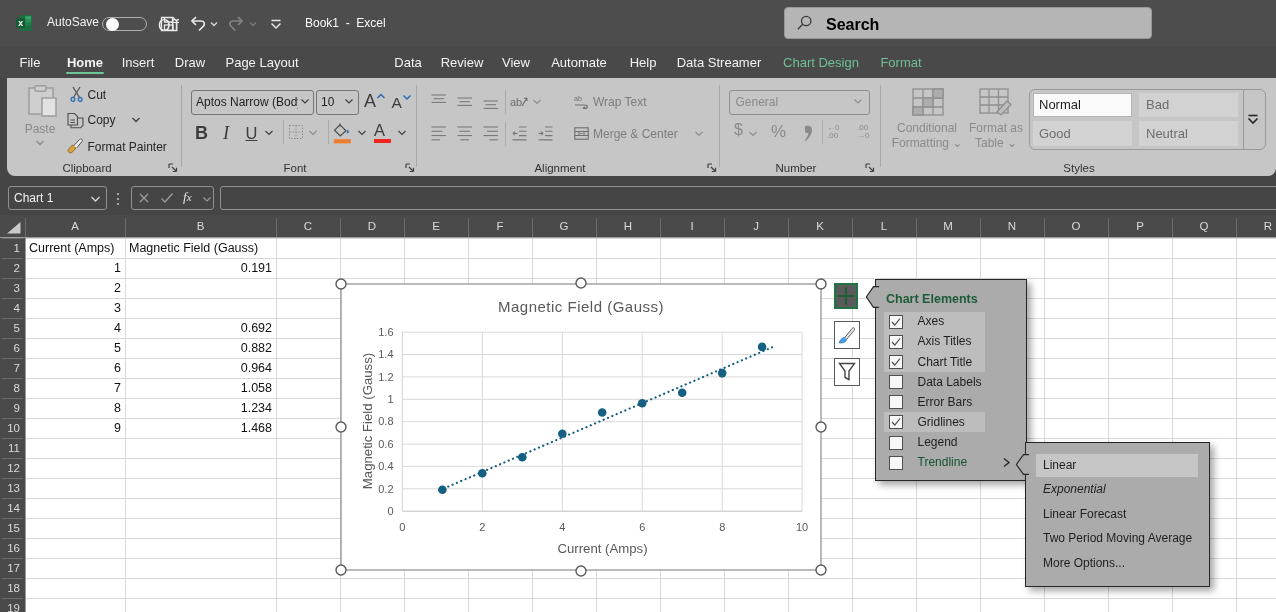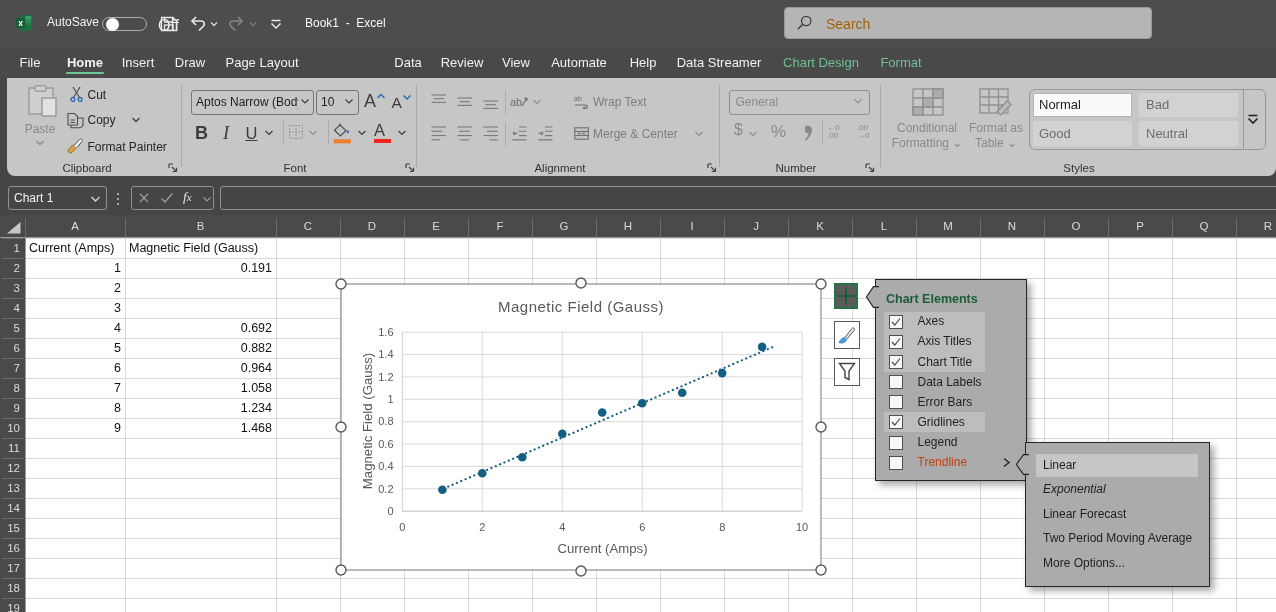--- a/index.html
+++ b/index.html
@@ -49,21 +49,21 @@
 <svg class="abs" style="left:270px;top:19px" width="12" height="11" viewBox="0 0 12 11">
 <path d="M1.5 1.5 H10.5" stroke="#e8e8e8" stroke-width="1.5" fill="none"></path>
 <path d="M1.5 4.5 L6 9 L10.5 4.5" fill="none" stroke="#e8e8e8" stroke-width="1.5"></path>
 </svg>
 <div class="abs" style="left:305px;top:15.5px;font-size:12px;color:#fafafa;">Book1&nbsp;&nbsp;-&nbsp;&nbsp;Excel</div>
 <div class="abs" style="left:783.5px;top:7px;width:368px;height:31.5px;background:#b5b5b5;border:1px solid #989898;border-radius:4px;box-sizing:border-box;"></div>
 <svg class="abs" style="left:795px;top:14px" width="18" height="18" viewBox="0 0 18 18">
 <circle cx="11.2" cy="7" r="4.7" fill="none" stroke="#3a3a3a" stroke-width="1.3"></circle>
 <path d="M7.7 10.3 L2.8 15.2" stroke="#3a3a3a" stroke-width="1.3"></path>
 </svg>
-<div class="abs" style="left:826px;top:16px;font-size:14px;color:#a16207;">Search</div>
+<div class="abs" style="left:826px;top:16px;font-size:16px;color:#000000;font-weight:bold;">Search</div>
 <div class="abs" style="left:0;top:47px;width:1276px;height:31px;background:#494949;"></div>
 <div class="abs" style="left:30px;top:55px;transform:translateX(-50%);font-size:13px;color:#f2f2f2;font-weight:normal;">File</div>
 <div class="abs" style="left:85px;top:55px;transform:translateX(-50%);font-size:13px;color:#f2f2f2;font-weight:bold;">Home</div>
 <div class="abs" style="left:138px;top:55px;transform:translateX(-50%);font-size:13px;color:#f2f2f2;font-weight:normal;">Insert</div>
 <div class="abs" style="left:190px;top:55px;transform:translateX(-50%);font-size:13px;color:#f2f2f2;font-weight:normal;">Draw</div>
 <div class="abs" style="left:262px;top:55px;transform:translateX(-50%);font-size:13px;color:#f2f2f2;font-weight:normal;">Page Layout</div>
 <div class="abs" style="left:346px;top:55px;transform:translateX(-50%);font-size:13px;color:#f2f2f2;font-weight:normal;margin-top:48px;">Formulas</div>
 <div class="abs" style="left:408px;top:55px;transform:translateX(-50%);font-size:13px;color:#f2f2f2;font-weight:normal;">Data</div>
 <div class="abs" style="left:462px;top:55px;transform:translateX(-50%);font-size:13px;color:#f2f2f2;font-weight:normal;">Review</div>
 <div class="abs" style="left:516px;top:55px;transform:translateX(-50%);font-size:13px;color:#f2f2f2;font-weight:normal;">View</div>
@@ -586,21 +586,21 @@
 <div class="abs" style="left:917.5px;top:394.79999999999995px;font-size:12px;color:#1f1f1f;">Error Bars</div>
 <div class="abs" style="left:884px;top:412.45px;width:101px;height:20px;background:#bdbdbd;"></div>
 <div class="abs" style="left:889px;top:415.45px;width:14px;height:14px;background:#f7f7f7;border:1.4px solid #4f4f4f;box-sizing:border-box;"></div>
 <svg class="abs" style="left:889px;top:415.45px" width="14" height="14" viewBox="0 0 14 14">
       <path d="M3 7 L5.8 10 L11 3.5" fill="none" stroke="#4a4a4a" stroke-width="1.2"></path>
     </svg>
 <div class="abs" style="left:917.5px;top:414.95px;font-size:12px;color:#1f1f1f;">Gridlines</div>
 <div class="abs" style="left:889px;top:435.59999999999997px;width:14px;height:14px;background:#f7f7f7;border:1.4px solid #4f4f4f;box-sizing:border-box;"></div>
 <div class="abs" style="left:917.5px;top:435.09999999999997px;font-size:12px;color:#1f1f1f;">Legend</div>
 <div class="abs" style="left:889px;top:455.75px;width:14px;height:14px;background:#f7f7f7;border:1.4px solid #4f4f4f;box-sizing:border-box;"></div>
-<div class="abs" style="left:917.5px;top:455.25px;font-size:12px;color:#c2410c;">Trendline</div>
+<div class="abs" style="left:917.5px;top:455.25px;font-size:12px;color:#14532d;">Trendline</div>
 <svg class="abs" style="left:1002px;top:456.5px" width="9" height="11" viewBox="0 0 9 11">
       <path d="M2 1.5 L7 5.5 L2 9.5" fill="none" stroke="#262626" stroke-width="1.4"></path>
     </svg>
 <div class="abs" style="left:1024.5px;top:442px;width:185px;height:145px;background:#ababab;border:1px solid #262626;box-sizing:border-box;box-shadow:4px 4px 7px rgba(0,0,0,0.35);"></div>
 <svg class="abs" style="left:1015px;top:453.5px" width="14" height="21" viewBox="0 0 14 21">
 <path d="M14 0 L14 21 L8.5 21 L1.2 10.5 L8.5 0 Z" fill="#ababab"></path>
 <path d="M14 0.6 L8.5 0.6 L1.4 10.5 L8.5 20.4 L14 20.4" fill="none" stroke="#262626" stroke-width="1.1"></path>
 </svg>
 <div class="abs" style="left:1036px;top:454px;width:161.5px;height:23px;background:#c6c6c6;"></div>
 <div class="abs" style="left:1043px;top:457.5px;font-size:12px;color:#1f1f1f;">Linear</div>

